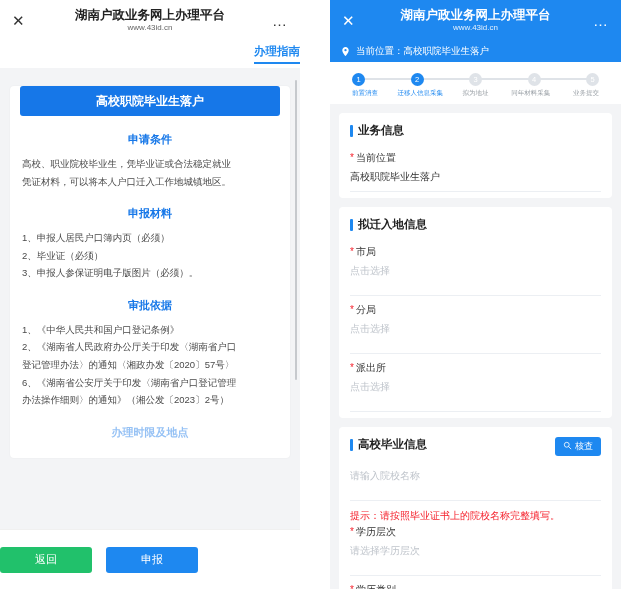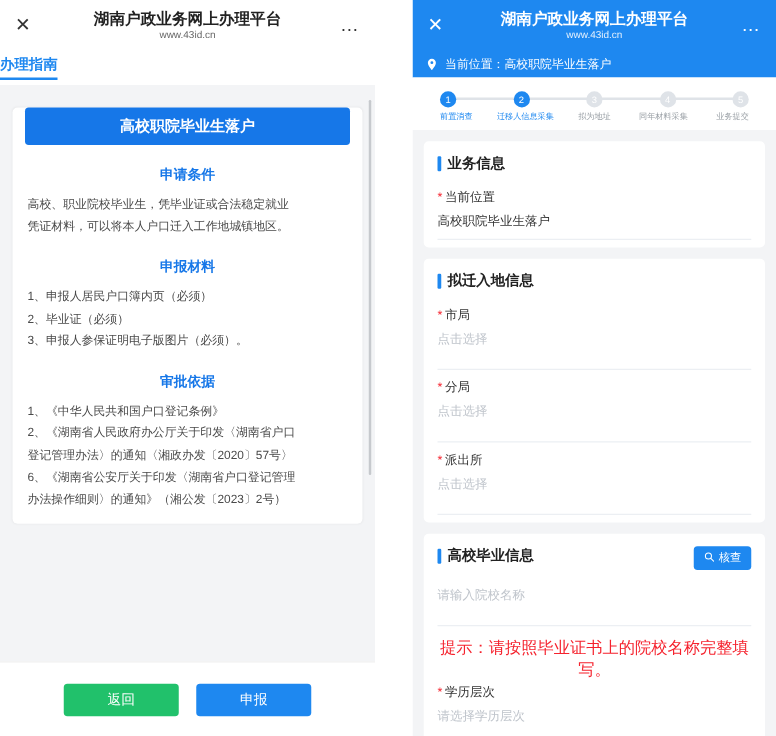--- a/index.html
+++ b/index.html
@@ -73,21 +73,21 @@
     line-height: 1;
     cursor: pointer;
   }
   .navbar.blue .nav-more { color: #ffffff; }
 
   
   .tab-row {
     height: 28px;
     display: flex;
     align-items: center;
-    justify-content: flex-start;
+    justify-content: flex-end;
     background: #ffffff;
   }
   .tab-active {
     font-size: 11.5px;
     color: #1e88f0;
     font-weight: bold;
     padding-bottom: 3px;
     border-bottom: 2px solid #1e88f0;
   }
 
@@ -156,21 +156,21 @@
 
   .bottom-bar {
     position: absolute;
     left: 0;
     bottom: 0;
     width: 300px;
     height: 60px;
     background: #ffffff;
     display: flex;
     align-items: center;
-    justify-content: center;
+    justify-content: flex-start;
     gap: 14px;
     box-sizing: border-box;
     border-top: 1px solid #f0f0f0;
   }
   .btn {
     width: 92px;
     height: 26px;
     border-radius: 3px;
     border: none;
     color: #fff;
@@ -320,24 +320,23 @@
     padding-bottom: 7px;
     border-bottom: 1px solid #eceff3;
   }
   .field-input {
     font-size: 10px;
     color: #bfc4cb;
     padding-bottom: 17px;
     border-bottom: 1px solid #eceff3;
   }
   .hint-text {
-    font-size: 13px;
+    font-size: 10px;
     color: #f5222d;
     margin-top: 8px;
-    text-align: center;
   }
 </style>
 </head>
 <body>
 
 <div id="root">
 
   <div class="phone phone-left">
 
     <div class="navbar">
@@ -373,20 +372,21 @@
 
         <div class="sec-title">审批依据</div>
         <div class="sec-body">
           <p>1、《中华人民共和国户口登记条例》</p>
           <p>2、《湖南省人民政府办公厅关于印发〈湖南省户口</p>
           <p>登记管理办法〉的通知〈湘政办发〔2020〕57号〉</p>
           <p>6、《湖南省公安厅关于印发〈湖南省户口登记管理</p>
           <p>办法操作细则〉的通知》（湘公发〔2023〕2号）</p>
         </div>
 
+        <div class="sec-title faded">办理时限及地点</div>
       </div>
 
       <div class="scrollbar-track"></div>
       <div class="scrollbar-thumb"></div>
     </div>
 
     <div class="bottom-bar">
       <button class="btn btn-back">返回</button>
       <button class="btn btn-submit">申报</button>
     </div>

